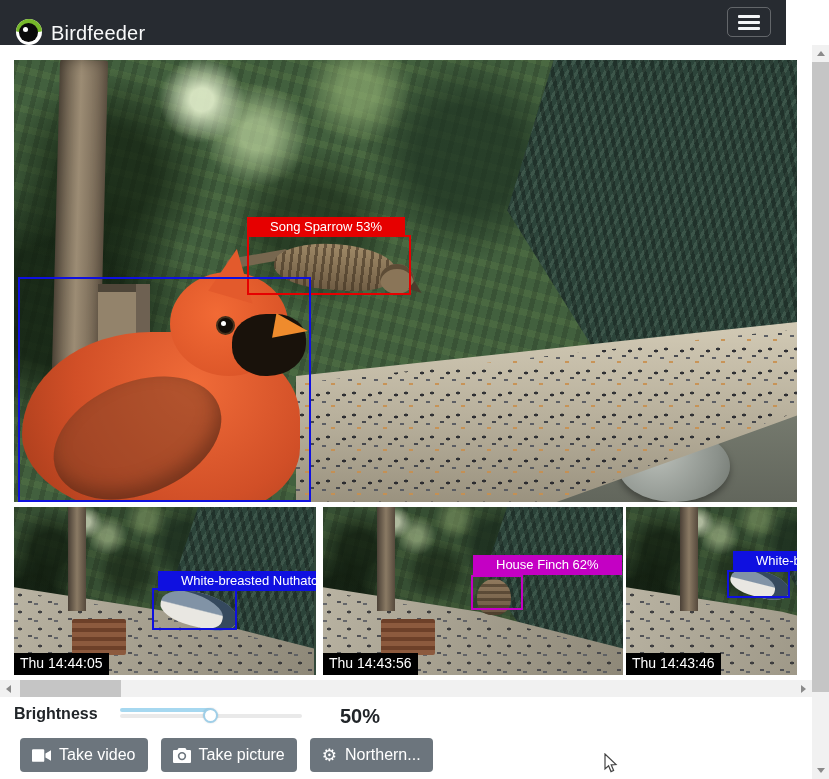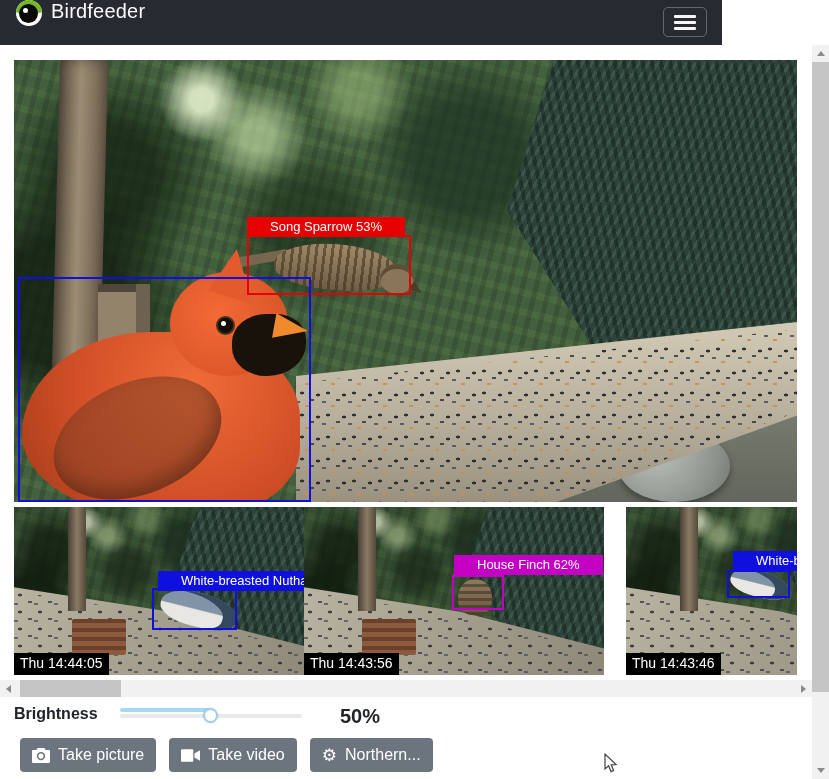--- a/index.html
+++ b/index.html
@@ -4,21 +4,21 @@
 <style>
   * { box-sizing: border-box; margin: 0; padding: 0; }
   html,body { width: 829px; height: 779px; }
   body {
     position: relative; overflow: hidden; background: #ffffff;
     font-family: "Liberation Sans", "DejaVu Sans", sans-serif;
     color: #212529; font-size: 16px;
   }
 
   
-  .header { position: absolute; left:0; top:0; width:722px; height:45px; background:#272b31; display:flex; align-items:flex-start; }
+  .header { position: absolute; left:0; top:0; width:786px; height:45px; background:#272b31; display:flex; align-items:flex-end; }
   .logo { position:relative; width:26px; height:26px; margin-left:16px; border-radius:50%; background:#fff; overflow:hidden; flex:0 0 auto; }
   .logo .lid { position:absolute; left:-2px; top:-3px; width:30px; height:16px; background:#76b82a; border-radius:50% 50% 20% 20%; }
   .logo .pupil { position:absolute; left:3px; top:4px; width:19px; height:19px; background:#0a0a0a; border-radius:50%; }
   .logo .glint { position:absolute; left:7px; top:8px; width:5px; height:5px; background:#fff; border-radius:50%; }
   .brand { color:#f8f9fa; font-size:20px; margin-left:9px; letter-spacing:.2px; }
   .menu-btn { position:absolute; right:15px; top:7px; width:44px; height:30px; background:transparent;
     border:1px solid rgba(255,255,255,.28); border-radius:5px; display:flex; flex-direction:column;
     justify-content:center; align-items:center; gap:3px; cursor:pointer; }
   .menu-btn .bar { width:22px; height:3px; background:#f4f6f8; border-radius:1px; }
 
@@ -112,21 +112,21 @@
 
   .m-det-blue { left:4px; top:217px; width:293px; height:225px; border-color:#0f10e0; }
   .m-tag-blue { left:4px; top:197px; background:#0f10e0; }
   .m-det-red { left:233px; top:175px; width:164px; height:60px; border-color:#e60000; }
   .m-tag-red { left:233px; top:157px; background:#e60000; }
 
   
   .thumb { position:absolute; top:507px; height:168px; overflow:hidden; background:#33493b; cursor:pointer; }
   .thumb-inner { position:absolute; left:0; top:0; width:300px; height:168px; }
   .t1 { left:14px; width:302px; }
-  .t2 { left:304px; width:300px; }
+  .t2 { left:323px; width:300px; }
   .t3 { left:626px; width:171px; }
   .t-forest { position:absolute; inset:0; filter:brightness(.82); }
   .t-conifer { width:46%; height:86%; }
   .t-table { position:absolute; left:0; top:66px; width:300px; height:102px;
     background:linear-gradient(115deg,#bab4a3,#8e8878);
     clip-path:polygon(0 14%, 52% 38%, 100% 74%, 100% 100%, 0 100%); }
   .t-seeds { position:absolute; left:0; top:66px; width:300px; height:102px; opacity:.8; background-size:20px 17px;
     clip-path:polygon(0 18%, 52% 42%, 100% 78%, 100% 100%, 0 100%); }
   .t-post { position:absolute; left:54px; top:0; width:18px; height:104px;
     background:linear-gradient(90deg,#4a4036,#8a7a64,#55493c); }
@@ -299,35 +299,35 @@
 <div class="slider">
   <div class="slider-track"></div>
   <div class="slider-fill slider-track" style="width: 50%;"></div>
   <div class="slider-thumb" style="left: 50%;"></div>
 </div>
 <div class="bright-value">50%</div>
 
 <div class="actions">
   <button class="btn">
     <span>
+      <svg width="19" height="13" viewBox="0 0 24 16">
+          <path fill="#fff" d="M1.5 0 H14 A1.5 1.5 0 0 1 15.5 1.5 V14.5 A1.5 1.5 0 0 1 14 16 H1.5 A1.5 1.5 0 0 1 0 14.5 V1.5 A1.5 1.5 0 0 1 1.5 0 Z M17 5.5 L24 1.5 V14.5 L17 10.5 Z"></path>
+        </svg>
+    </span>
+    <span>Take video</span>
+  </button>
+  <button class="btn">
+    <span>
       <svg width="18" height="15" viewBox="0 0 24 20">
           <path fill="#fff" d="M7.5 0 L5.8 2.6 H1.5 A1.5 1.5 0 0 0 0 4.1 V18.5 A1.5 1.5 0 0 0 1.5 20 H22.5 A1.5 1.5 0 0 0 24 18.5 V4.1 A1.5 1.5 0 0 0 22.5 2.6 H18.2 L16.5 0 Z M12 5.2 A5.6 5.6 0 1 1 12 16.4 A5.6 5.6 0 1 1 12 5.2 Z M12 7.4 A3.4 3.4 0 1 0 12 14.2 A3.4 3.4 0 1 0 12 7.4 Z"></path>
         </svg>
     </span>
     <span>Take picture</span>
   </button>
   <button class="btn">
-    <span>
-      <svg width="19" height="13" viewBox="0 0 24 16">
-          <path fill="#fff" d="M1.5 0 H14 A1.5 1.5 0 0 1 15.5 1.5 V14.5 A1.5 1.5 0 0 1 14 16 H1.5 A1.5 1.5 0 0 1 0 14.5 V1.5 A1.5 1.5 0 0 1 1.5 0 Z M17 5.5 L24 1.5 V14.5 L17 10.5 Z"></path>
-        </svg>
-    </span>
-    <span>Take video</span>
-  </button>
-  <button class="btn">
     <span class="gear-glyph">⚙</span>
     <span>Northern...</span>
   </button>
 </div>
 
 <div class="cursor">
   <svg width="15" height="21" viewBox="0 0 15 21">
       <path d="M1 1 L1 16 L4.6 12.8 L7 18.6 L9.6 17.5 L7.2 11.8 L12 11.5 Z" fill="#fff" stroke="#444" stroke-width="1.2"></path>
     </svg>
 </div>

